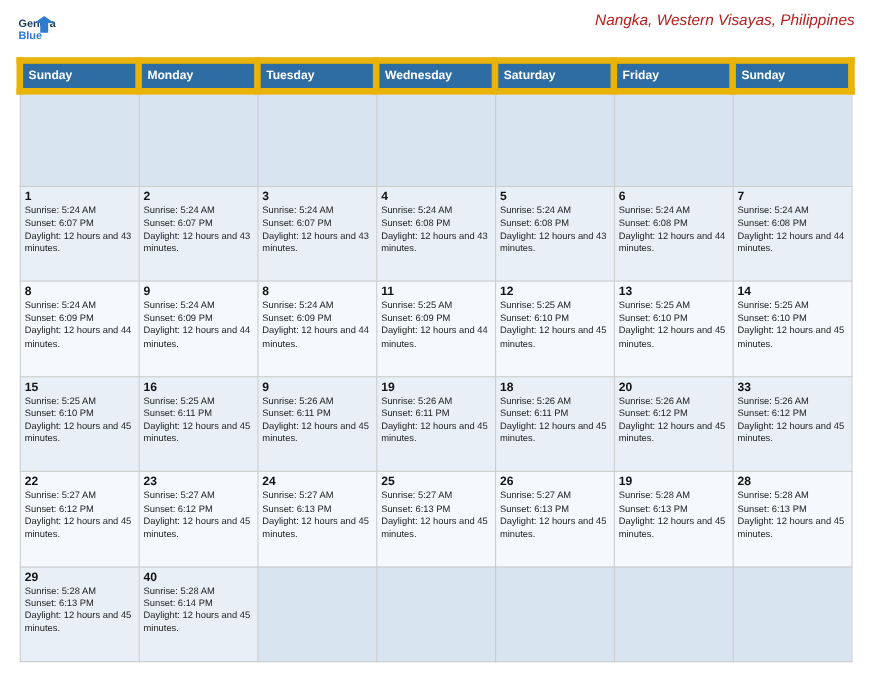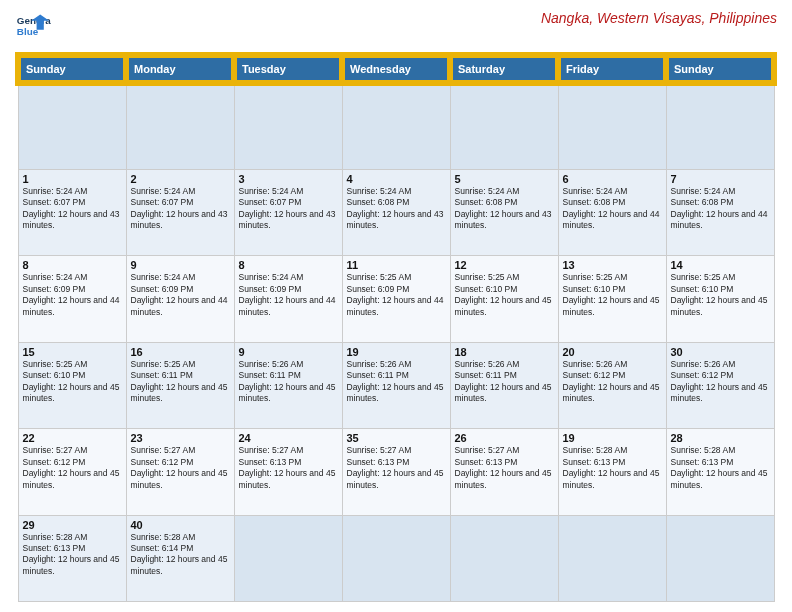--- a/index.html
+++ b/index.html
@@ -214,39 +214,39 @@
           </td>
           <td>
             <span class="day-num">18</span>
             <div class="day-content">Sunrise: 5:26 AM<br>Sunset: 6:11 PM<br>Daylight: 12 hours and 45 minutes.</div>
           </td>
           <td>
             <span class="day-num">20</span>
             <div class="day-content">Sunrise: 5:26 AM<br>Sunset: 6:12 PM<br>Daylight: 12 hours and 45 minutes.</div>
           </td>
           <td>
-            <span class="day-num">30</span>
+            <span class="day-num">33</span>
             <div class="day-content">Sunrise: 5:26 AM<br>Sunset: 6:12 PM<br>Daylight: 12 hours and 45 minutes.</div>
           </td>
         </tr>
         <tr>
           <td>
             <span class="day-num">22</span>
             <div class="day-content">Sunrise: 5:27 AM<br>Sunset: 6:12 PM<br>Daylight: 12 hours and 45 minutes.</div>
           </td>
           <td>
             <span class="day-num">23</span>
             <div class="day-content">Sunrise: 5:27 AM<br>Sunset: 6:12 PM<br>Daylight: 12 hours and 45 minutes.</div>
           </td>
           <td>
             <span class="day-num">24</span>
             <div class="day-content">Sunrise: 5:27 AM<br>Sunset: 6:13 PM<br>Daylight: 12 hours and 45 minutes.</div>
           </td>
           <td>
-            <span class="day-num">35</span>
+            <span class="day-num">25</span>
             <div class="day-content">Sunrise: 5:27 AM<br>Sunset: 6:13 PM<br>Daylight: 12 hours and 45 minutes.</div>
           </td>
           <td>
             <span class="day-num">26</span>
             <div class="day-content">Sunrise: 5:27 AM<br>Sunset: 6:13 PM<br>Daylight: 12 hours and 45 minutes.</div>
           </td>
           <td>
             <span class="day-num">19</span>
             <div class="day-content">Sunrise: 5:28 AM<br>Sunset: 6:13 PM<br>Daylight: 12 hours and 45 minutes.</div>
           </td>

